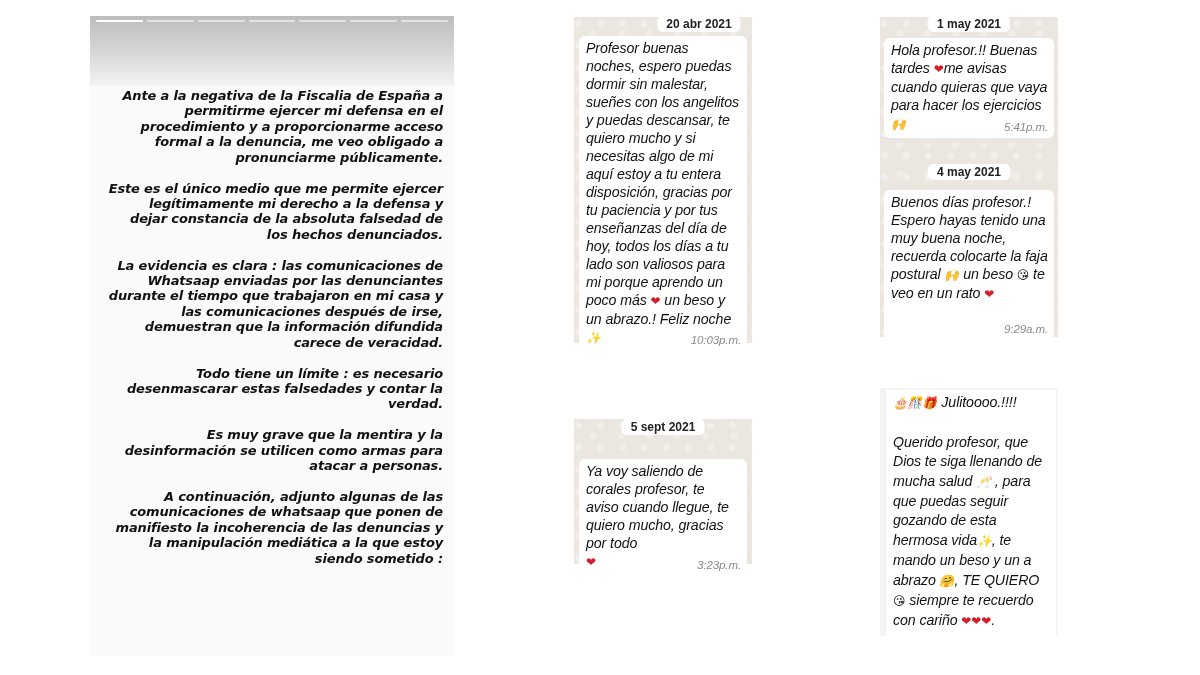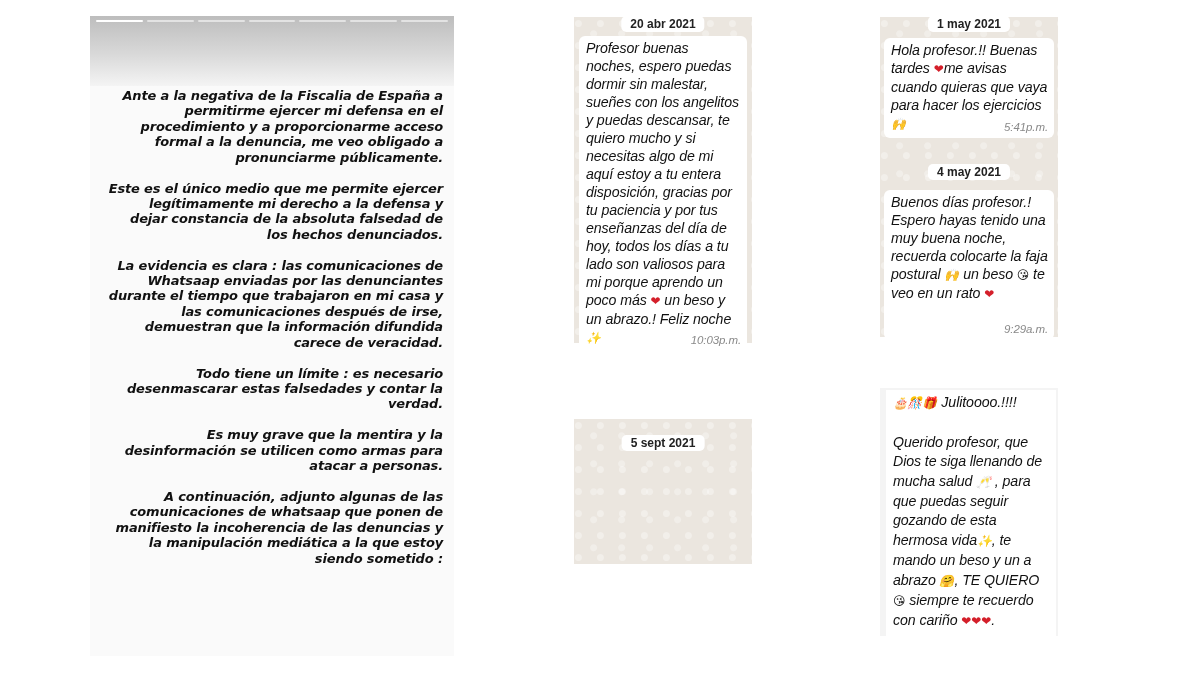--- a/index.html
+++ b/index.html
@@ -109,21 +109,21 @@
     <p>Ante a la negativa de la Fiscalia de España a permitirme ejercer mi defensa en el procedimiento y a proporcionarme acceso formal a la denuncia, me veo obligado a pronunciarme públicamente.</p>
     <p>Este es el único medio que me permite ejercer legítimamente mi derecho a la defensa y dejar constancia de la absoluta falsedad de los hechos denunciados.</p>
     <p>La evidencia es clara : las comunicaciones de Whatsaap enviadas por las denunciantes durante el tiempo que trabajaron en mi casa y las comunicaciones después de irse, demuestran que la información difundida carece de veracidad.</p>
     <p>Todo tiene un límite : es necesario desenmascarar estas falsedades y contar la verdad.</p>
     <p>Es muy grave que la mentira y la desinformación se utilicen como armas para atacar a personas.</p>
     <p>A continuación,  adjunto algunas de las comunicaciones de whatsaap que ponen de manifiesto la incoherencia de las denuncias y la manipulación mediática a la que estoy siendo sometido :</p>
   </div>
 </div>
 
 <div class="wa" id="wa1">
-  <div class="date-chip" style="top:-1px;">20 abr 2021</div>
+  <div class="date-chip" style="top:-1px;margin-left:36px;">20 abr 2021</div>
   <div class="bubble" style="left:5px; top:19px; width:168px;">
     <span>Profesor buenas noches, espero puedas dormir sin malestar, sueñes con los angelitos y puedas descansar, te quiero mucho y si necesitas algo de mi aquí estoy a tu entera disposición, gracias por tu paciencia y por tus enseñanzas del día de hoy, todos los días a tu lado son valiosos para mi porque aprendo un poco más</span>
     <span class="emo heart">❤</span><span> un beso y un abrazo.! Feliz noche</span>
     <br><span class="emo spark">✨</span>
     <span class="stamp" style="margin-top:-14px;">10:03p.m.</span>
   </div>
 </div>
 
 <div class="wa" id="wa2">
   <div class="date-chip" style="top:-1px;">1 may 2021</div>
@@ -133,21 +133,26 @@
     <span class="stamp" style="margin-top:-13px;">5:41p.m.</span>
   </div>
   <div class="date-chip" style="top:147px;">4 may 2021</div>
   <div class="bubble" style="left:4px; top:173px; width:170px;">
     <span>Buenos días profesor.! Espero hayas tenido una muy buena noche, recuerda colocarte la faja postural </span><span class="emo hands">🙌</span><span> un beso </span><span class="emo">😘</span><span> te veo en un rato </span><span class="emo heart">❤</span>
     <span class="stamp">9:29a.m.</span>
   </div>
 </div>
 
 <div class="wa" id="wa3">
-  <div class="date-chip" style="top:16px;">5 sept 2021</div>
+  <div class="date-chip" style="top:0;">5 sept 2021</div>
+  <div class="bubble" style="left:5px; top:40px; width:168px;">
+    <span>Ya voy saliendo de corales profesor, te aviso cuando llegue, te quiero mucho, gracias por todo</span>
+    <br><span class="emo heart">❤</span>
+    <span class="stamp" style="margin-top:-13px;">3:23p.m.</span>
+  </div>
 </div>
 
 <div class="wa" id="wa4">
   <div class="bubble" style="left:6px; top:2px; width:170px; background:#ffffff; border-radius:0; font-size:14.2px; line-height:19.4px;">
     <span class="emo">🎂🎊🎁</span><span> Julitoooo.!!!!</span>
     <br><br>
     <span>Querido profesor, que Dios te siga llenando de mucha salud </span><span class="emo spark">🥂</span><span> , para que puedas seguir gozando de esta hermosa vida</span><span class="emo spark">✨</span><span>, te mando un beso y un a abrazo </span><span class="emo">🤗</span><span>, TE QUIERO </span><span class="emo">😘</span><span> siempre te recuerdo con cariño </span><span class="emo heart">❤❤❤</span><span>.</span>
   </div>
 </div>
 

